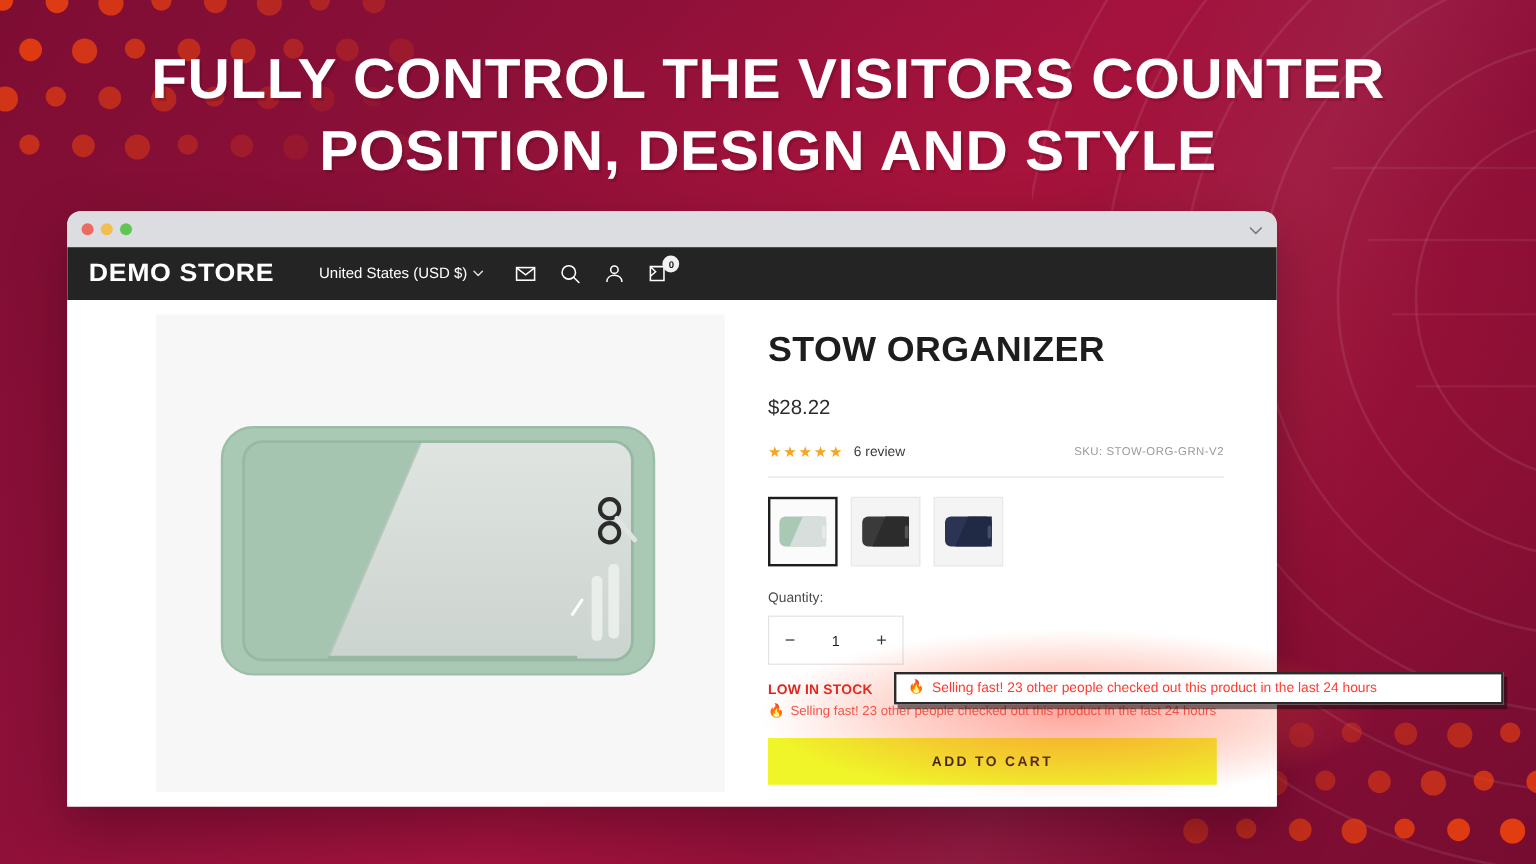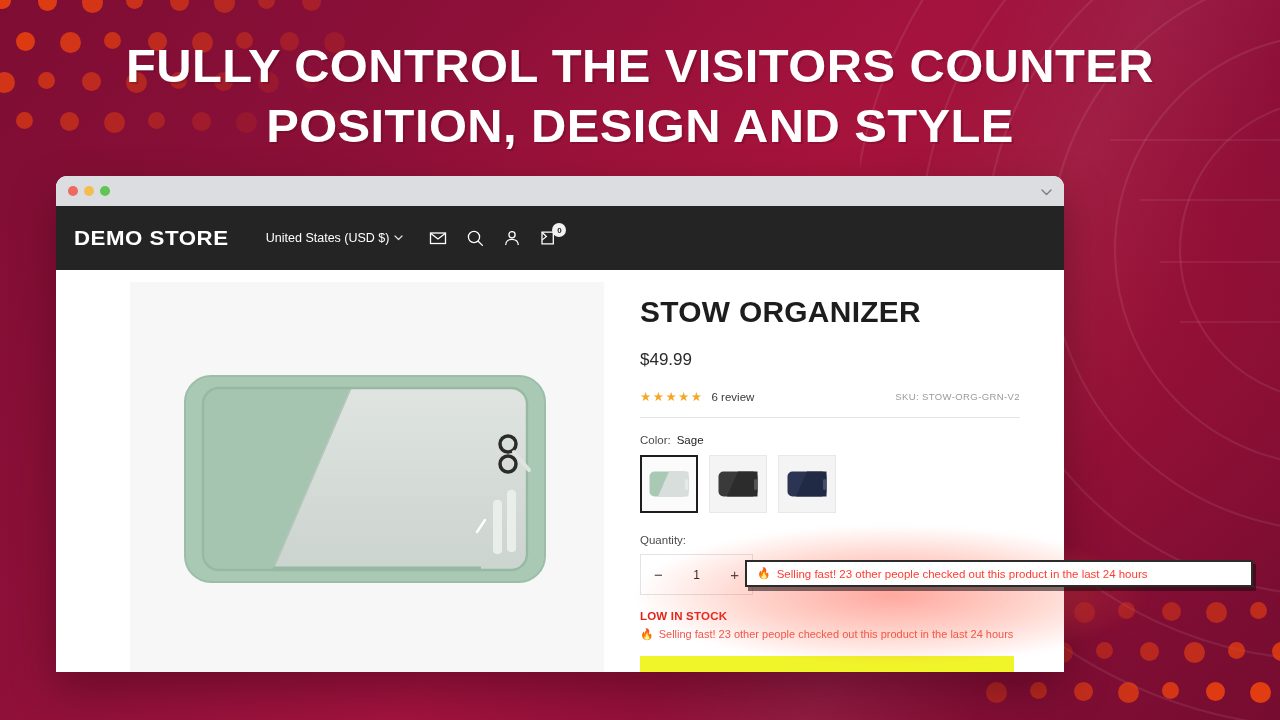--- a/index.html
+++ b/index.html
@@ -72,21 +72,21 @@
   .tl i { width: 10px; height: 10px; border-radius: 50%; display: block; }
   .tl .r { background: #ec6a5f; }
   .tl .y { background: #f4bd4f; }
   .tl .g { background: #61c554; }
   .chrome-chev {
     margin-left: auto; color: #7a7c82; font-size: 13px; line-height: 1;
   }
 
   
   .store-head {
-    height: 64px; background: #242424;
+    height: 44px; background: #242424;
     display: flex; align-items: center;
     padding: 0 18px 0 18px;
     color: #fff;
   }
   .logo {
     font-weight: 700; font-size: 21px; letter-spacing: 0.5px;
     transform: scaleX(1.06); transform-origin: left center;
     white-space: nowrap;
   }
   .nav { display: flex; align-items: center; gap: 26px; margin-left: 112px; }
@@ -362,32 +362,29 @@
             <circle cx="327" cy="72" r="8" fill="none" stroke="#2b2b2b" stroke-width="3.5"></circle>
             <circle cx="327" cy="92" r="8" fill="none" stroke="#2b2b2b" stroke-width="3.5"></circle>
             <path d="M333 80 L348 98" stroke="#dfe4e1" stroke-width="4" stroke-linecap="round"></path>
             <path d="M296 160 L304 148" stroke="#ffffff" stroke-width="2.4" stroke-linecap="round"></path>
           </svg>
         </div>
       </div>
 
       <div class="pinfo">
         <div class="ptitle">STOW ORGANIZER</div>
-        <div class="pprice">$49.99</div>
+        <div class="pprice">$28.22</div>
 
         <div class="ratingrow">
           <span class="stars">★★★★★</span>
           <span class="rcount">6 review</span>
           <span class="sku">SKU: STOW-ORG-GRN-V2</span>
         </div>
         <div class="divider"></div>
 
-        <div class="opt-label">
-          <span>Color:</span><b>Sage</b>
-        </div>
 
         <div class="swatches">
           <div class="sw sel">
             <svg width="40" height="26" viewBox="0 0 40 26">
                 <rect x="0.5" y="0.5" width="39" height="25" rx="5" fill="#a9c9b4"></rect>
                 <path d="M20 0.5 L39.5 0.5 L39.5 25.5 L9 25.5 Z" fill="#d7dedb"></path>
                 <rect x="36" y="8" width="3" height="11" rx="1.5" fill="#e6eae8"></rect>
               </svg>
           </div>
           <div class="sw">

